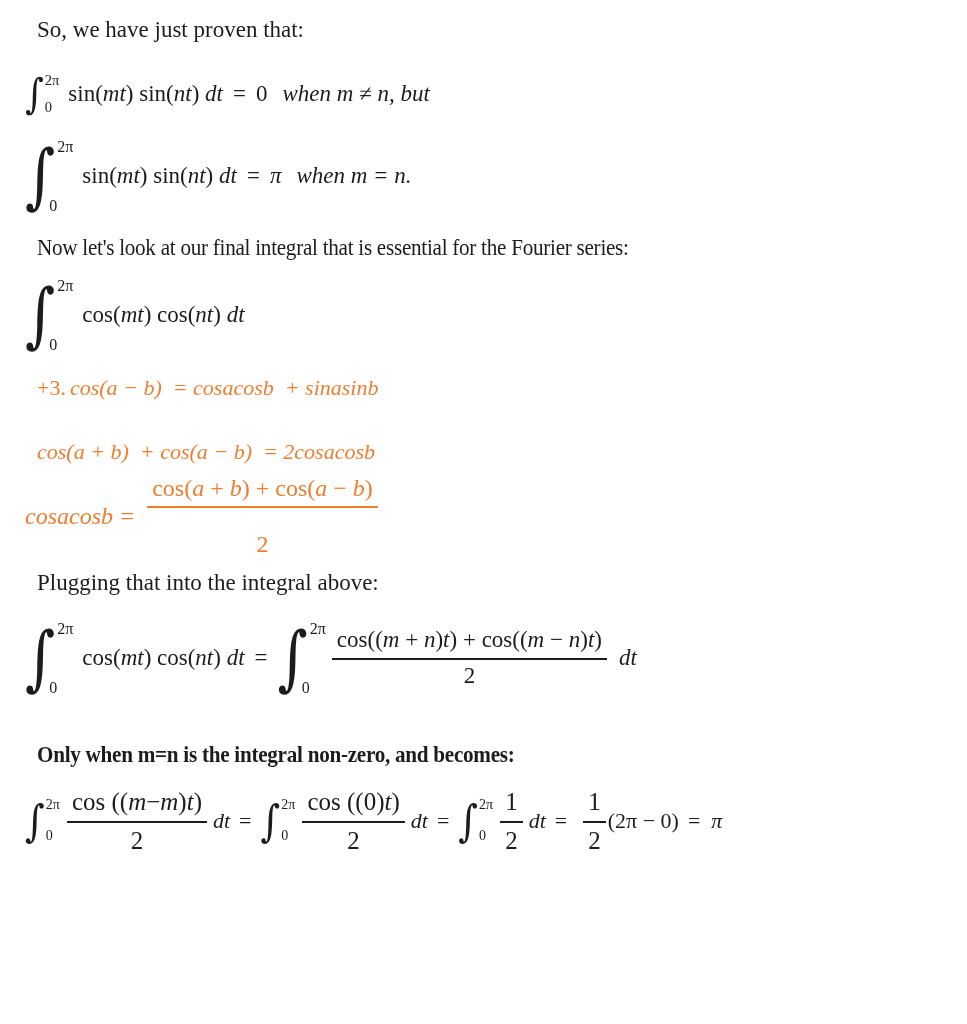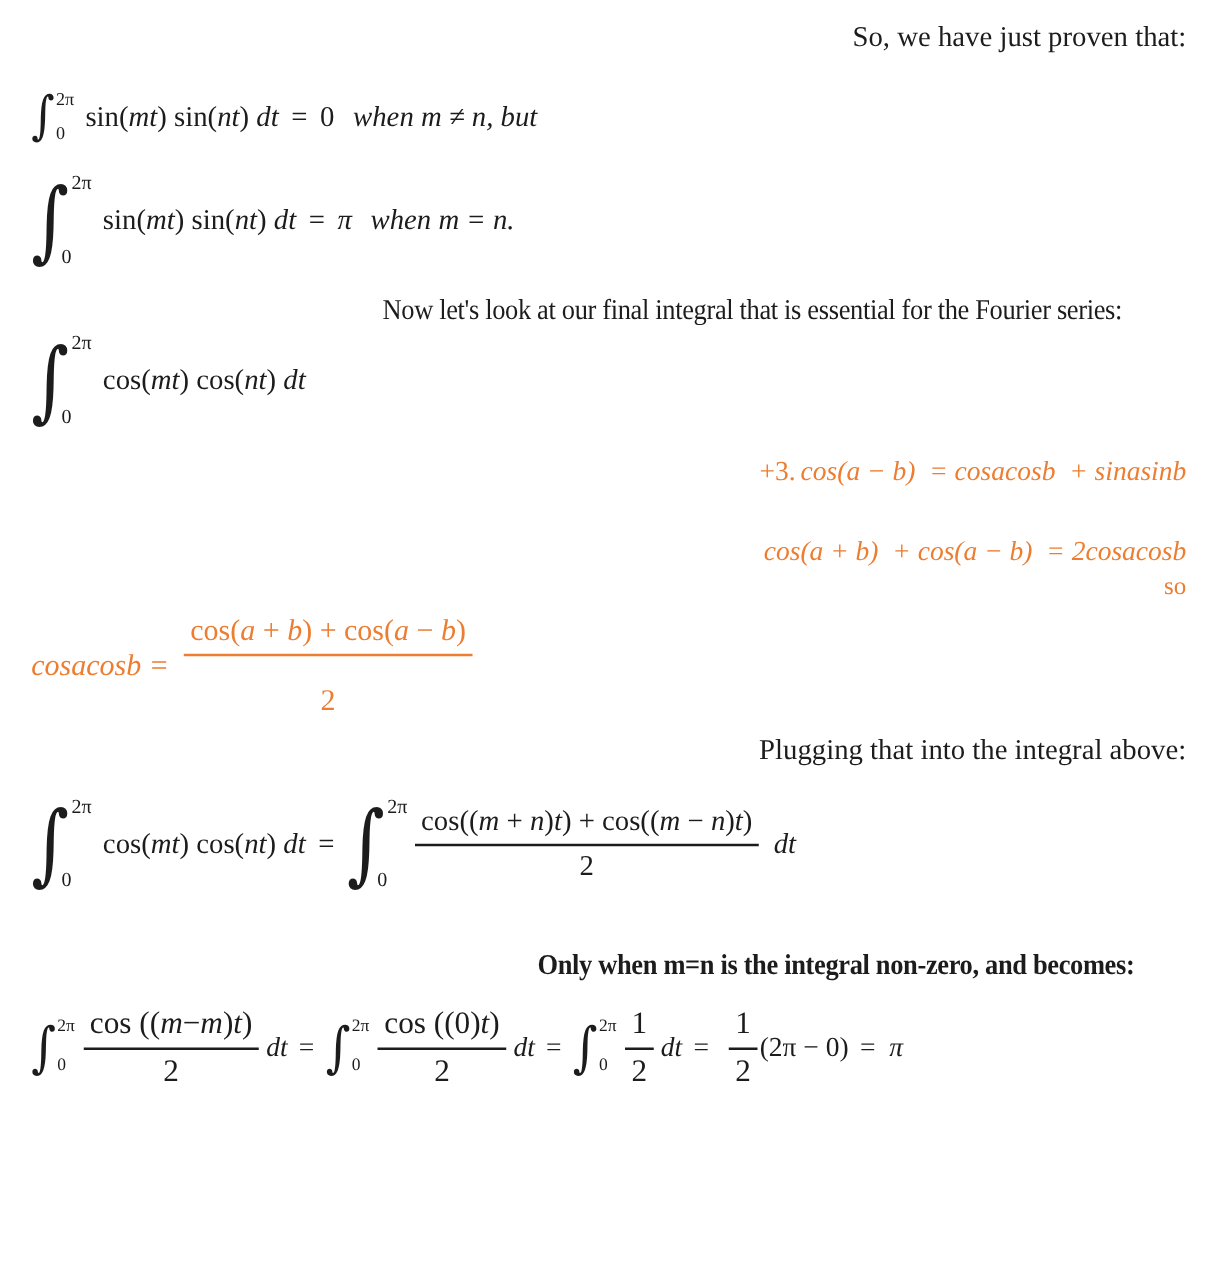--- a/index.html
+++ b/index.html
@@ -5,21 +5,21 @@
   * { box-sizing: border-box; }
   html, body { margin: 0; padding: 0; background: #ffffff; }
   body {
     width: 967px; height: 1024px; overflow: hidden;
     font-family: "Liberation Serif", "DejaVu Serif", serif;
     color: #1c1c1c;
   }
   .doc { padding: 13px 18px 0 25px; }
 
   
-  .text { font-size: 23px; line-height: 30px; margin: 0; white-space: pre-wrap; text-align: right; }
+  .text { font-size: 23px; line-height: 30px; margin: 12px; white-space: pre-wrap; }
   .condensed > span {
     display: inline-block;
     transform: scaleX(0.92);
     transform-origin: 0 50%;
     letter-spacing: -0.3px;
     white-space: nowrap;
   }
   .accent { color: #ED7D31; }
   .accent-sm { font-size: 20px; line-height: 26px; }
 
@@ -136,21 +136,20 @@
     </span>
     <span class="mbody"><span class="p-rm">cos(</span><span class="p-it">mt</span><span class="p-rm">) cos(</span><span class="p-it">nt</span><span class="p-rm">) </span><span class="p-it">dt</span></span>
   </div>
 
 
 
   <p class="text accent orange-formula b-id3"><span class="label">+3.</span><span class="it">cos(a − b)  = cosacosb  + sinasinb</span></p>
 
   <p class="text accent orange-formula it b-idsum">cos(a + b)  + cos(a − b)  = 2cosacosb</p>
 
-  <p class="text accent accent-sm b-so">so</p>
 
   <div class="formula accent b-cosrow">
     <span class="it">cosacosb =</span>
     <span class="frac" style="margin-left:12px;gap:19px;">
       <span class="num"><span class="p-rm">cos(</span><span class="p-it">a</span><span class="p-rm"> + </span><span class="p-it">b</span><span class="p-rm">) + cos(</span><span class="p-it">a</span><span class="p-rm"> − </span><span class="p-it">b</span><span class="p-rm">)</span></span>
       <span class="den">2</span>
     </span>
   </div>
 
   <p class="text b-plug">Plugging that into the integral above:</p>

